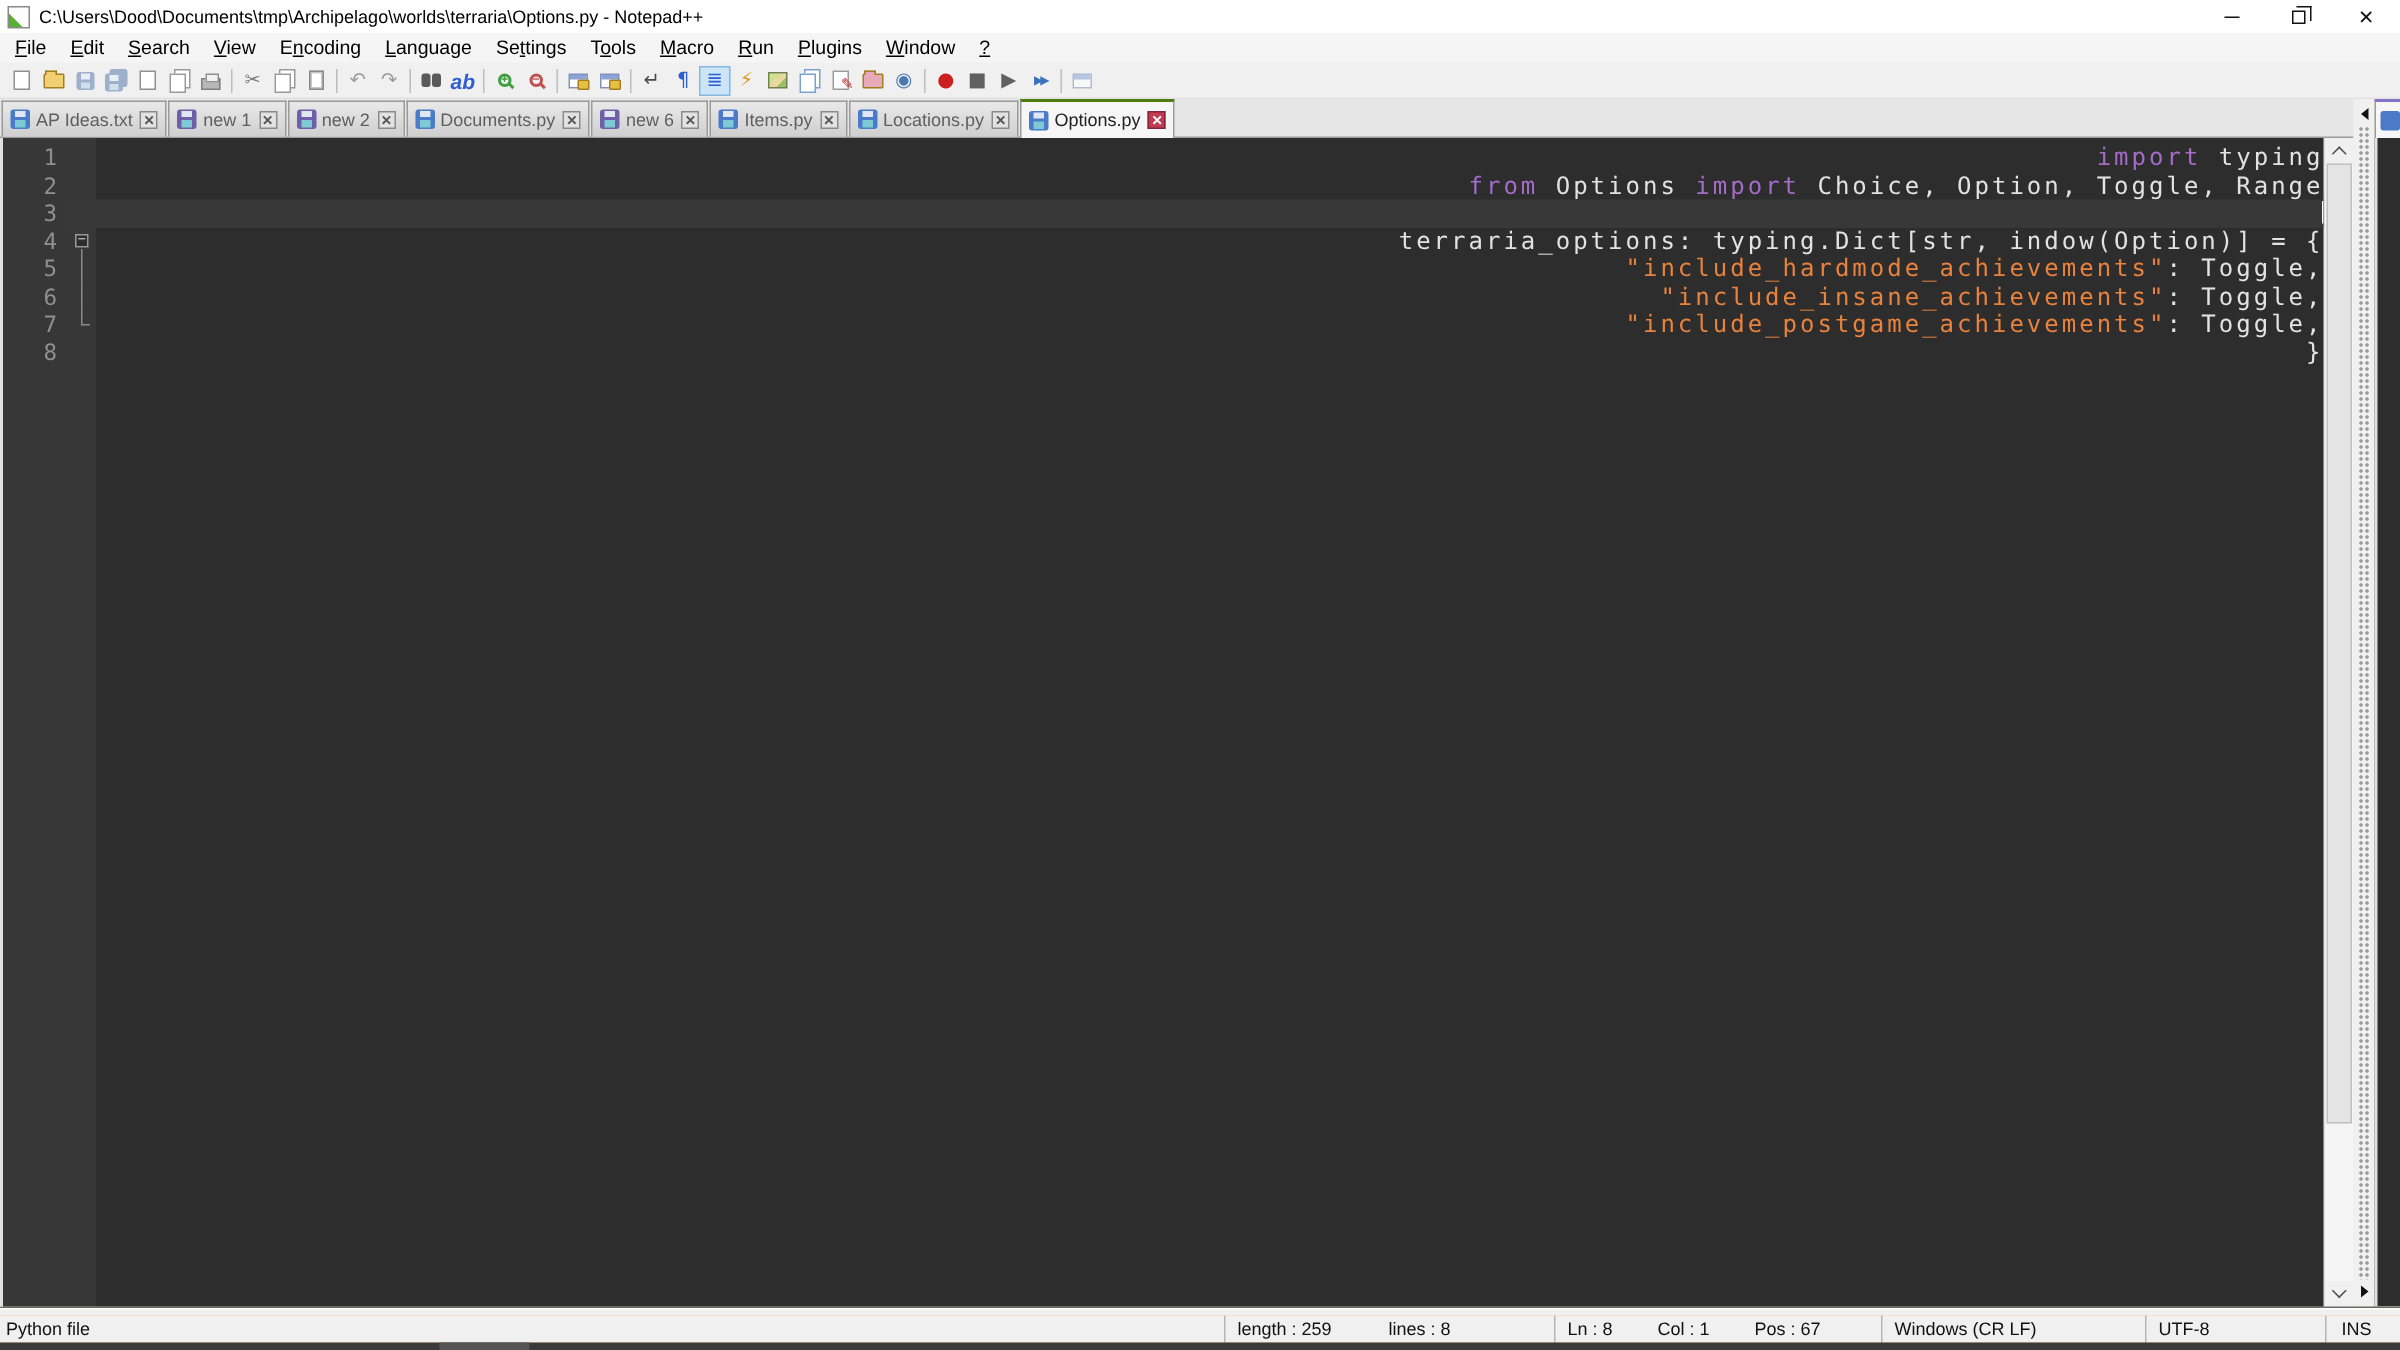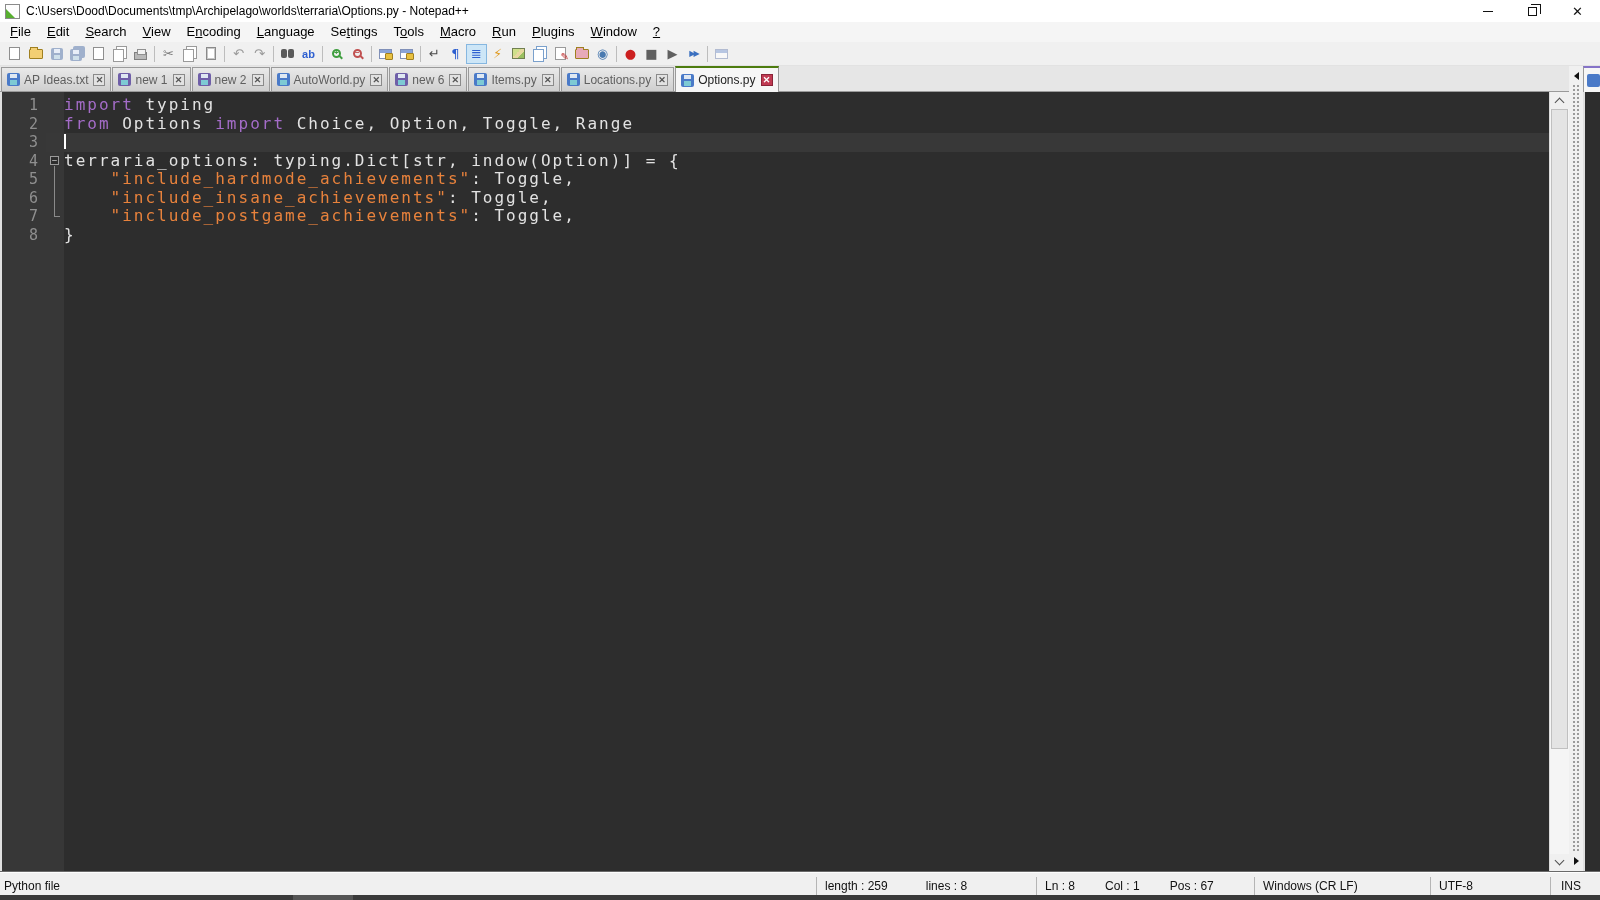--- a/index.html
+++ b/index.html
@@ -48,21 +48,21 @@
   .ic-floppy::after { content:""; position:absolute; bottom:1px; left:3px; width:6px; height:4px; background:#cfe0ea; }
   .ic-floppy2 { box-shadow:3px -3px 0 0 #9fb0cc; margin-top:3px; margin-right:3px; }
   .ic-printer { width:13px; height:8px; background:#b8b8b8; border:1px solid #808080; position:relative; margin-top:4px;}
   .ic-printer::before { content:""; position:absolute; top:-4px; left:2px; width:7px; height:4px; background:#f2f2f2; border:1px solid #909090;}
   .ic-clip { width:10px; height:13px; background:#c8c8c8; border:1px solid #8a8a8a; position:relative; }
   .ic-clip::before { content:""; position:absolute; top:1px; left:1px; width:6px; height:9px; background:#fff; }
   .ic-binoc { width:13px; height:9px; position:relative; }
   .ic-binoc::before, .ic-binoc::after { content:""; position:absolute; top:0; width:6px; height:9px;
        background:#5a5a5a; border-radius:2px; }
   .ic-binoc::before{left:0;} .ic-binoc::after{right:0;}
-  .ic-replace { font-size:11px; font-weight:bold; color:#2d5fd0; }
+  .ic-replace { font-size:14px; font-weight:bold; color:#2d5fd0; font-style:italic; }
   .ic-mag { width:9px; height:9px; border:2px solid currentColor; border-radius:50%; position:relative; }
   .ic-mag::after { content:""; position:absolute; width:5px; height:2px; background:currentColor;
        transform:rotate(45deg); right:-4px; bottom:-2px; }
   .ic-mag .sign { position:absolute; top:-3px; left:0px; font-size:8px; font-weight:bold; }
   .ic-winlock { width:13px; height:10px; background:#fff; border:1px solid #8090b8; position:relative; }
   .ic-winlock::before { content:""; position:absolute; top:0; left:0; right:0; height:3px; background:#8aa4d8; }
   .ic-winlock::after { content:""; position:absolute; right:-2px; bottom:-2px; width:6px; height:5px;
        background:#e8c040; border:1px solid #a08020; border-radius:1px; }
   .ic-winlock.plain::after { display:none; }
   .ic-map { width:13px; height:11px; border:1px solid #708050;
@@ -95,21 +95,21 @@
   .code-line { display:flex; height:18.5px; line-height:18.5px; }
   .code-line.cur .fold, .code-line.cur .ctext { background:#383838; }
   .ln { flex:0 0 44px; text-align:right; padding-right:6px; color:#8f8f8f; font-size:15px; }
   .fold { flex:0 0 18px; position:relative; }
   .fold .fbox { position:absolute; left:4px; top:4px; width:9px; height:9px; border:1px solid #9a9a9a;
         background:#2d2d2d; color:#c8c8c8; font-size:9px; line-height:7px; text-align:center; letter-spacing:0;}
   .fold .fv { position:absolute; left:8px; top:0; bottom:0; border-left:1px solid #8a8a8a; }
   .fold .fv.from-box { top:14px; }
   .fold .fend { position:absolute; left:8px; top:0; height:10px; width:6px;
         border-left:1px solid #8a8a8a; border-bottom:1px solid #8a8a8a; }
-  .ctext { flex:1; white-space:pre; color:#e2e2e2; }
+  .ctext { flex:1; white-space:pre; color:#e2e2e2;text-align:right; }
   .ctext .kw { color:#a46cc8; }
   .ctext .str { color:#e8823c; }
   .caret { display:inline-block; width:1.5px; height:15px; background:#fff; vertical-align:-2px; }
 
   
   .vscroll { flex:0 0 20px; background:#f5f5f5; display:flex; flex-direction:column; border-left:1px solid #dcdcdc;}
   .vs-btn { height:17px; display:flex; align-items:center; justify-content:center; background:#f0f0f0; }
   .chev { width:7px; height:7px; border-right:1.5px solid #505050; border-bottom:1.5px solid #505050; }
   .chev.up { transform:rotate(-135deg); margin-top:4px; } .chev.down { transform:rotate(45deg); margin-bottom:4px; }
   .vs-thumb { flex:0 0 640px; margin:0 1px; background:#e4e4e4; border:1px solid #c0c0c0; }
@@ -302,21 +302,21 @@
             <span>new 1</span>
             <span class="tclose">✕</span>
           </div>
           <div class="tab">
             <span class="tfloppy" style="background:#6f5fa8"></span>
             <span>new 2</span>
             <span class="tclose">✕</span>
           </div>
           <div class="tab">
             <span class="tfloppy" style="background:#4a7ac8"></span>
-            <span>AutoWorld.py</span>
+            <span>Documents.py</span>
             <span class="tclose">✕</span>
           </div>
           <div class="tab">
             <span class="tfloppy" style="background:#6f5fa8"></span>
             <span>new 6</span>
             <span class="tclose">✕</span>
           </div>
           <div class="tab">
             <span class="tfloppy" style="background:#4a7ac8"></span>
             <span>Items.py</span>

